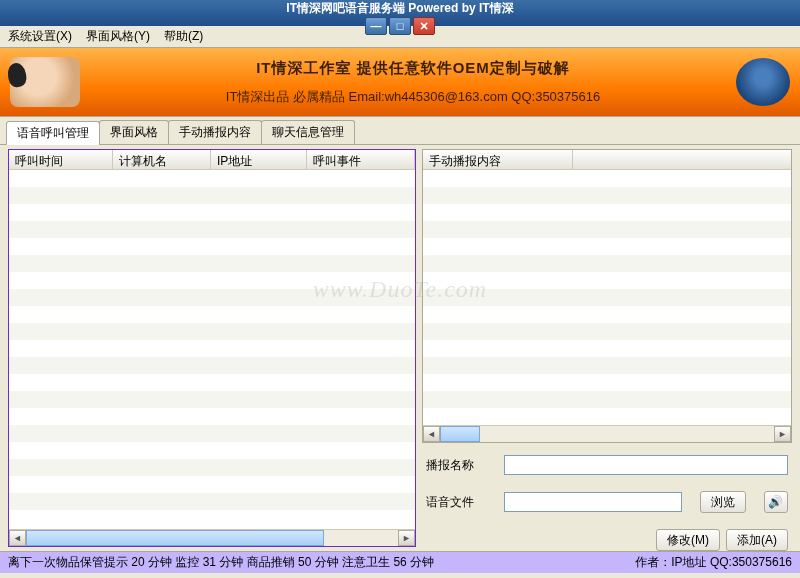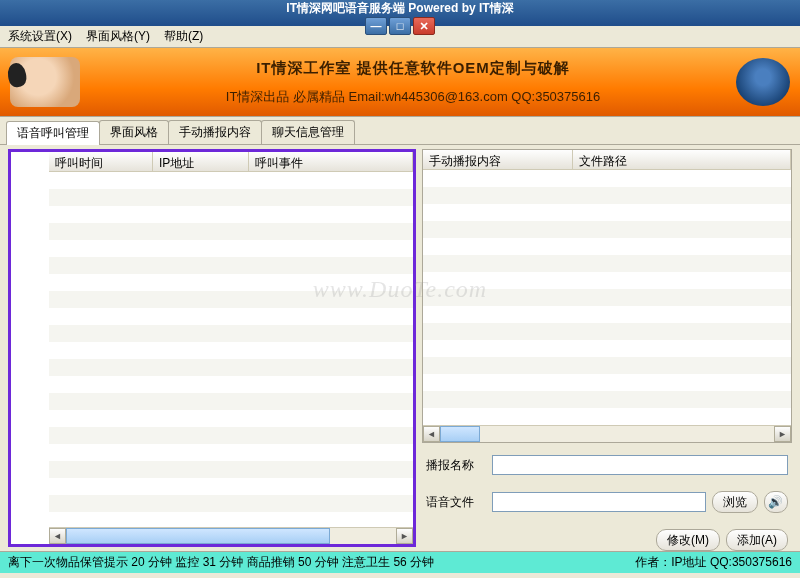--- a/index.html
+++ b/index.html
@@ -21,45 +21,45 @@
 .banner .txt { flex:1; text-align:center; color:#3b1f00; }
 .banner .txt .l1 { font-size:15px; font-weight:bold; letter-spacing:1px; }
 .banner .txt .l2 { font-size:13px; margin-top:10px; }
 .banner .mouse { width:54px; height:48px; background: radial-gradient(ellipse at 50% 40%, #4a7fbf 20%, #123a6a 80%); border-radius: 50%; }
 
 .tabrow { height: 28px; display:flex; align-items:center; padding: 2px 6px 0 6px; background:#ece9d8; border-bottom:1px solid #aca899; gap:0; }
 .tab { padding: 3px 10px; background:#ece9d8; border:1px solid #aca899; border-bottom:none; border-top-left-radius:3px; border-top-right-radius:3px; margin-right:-1px; cursor:pointer; position:relative; }
 .tab.active { background:#fff; z-index:2; top:1px; }
 
 .content { display:flex; height: 406px; background:#ece9d8; padding: 4px 8px 4px 8px; gap:6px; }
-.leftpane { width: 408px; display:flex; flex-direction:column; border:3px solid #6d28d9; background:#fff;padding-left:38px; }
+.leftpane { width: 408px; display:flex; flex-direction:column; border:1px solid #6d28d9; background:#fff; }
 .rightpane { flex:1; display:flex; flex-direction:column; }
 
 .colhdr { display:flex; height:20px; background: linear-gradient(#fefefe,#e6e3da); border-bottom:1px solid #cfcab5; }
 .colhdr .col { border-right:1px solid #cfcab5; padding: 3px 6px; overflow:hidden; white-space:nowrap; }
 .listbody { flex:1; overflow:auto; background:#fff; }
 .listbody .stripe { height:17px; }
 .listbody .stripe:nth-child(even){ background:#f5f5f0; }
 
 .hscroll { height:17px; background:#ece9d8; border-top:1px solid #cfcab5; display:flex; }
 .hscroll .arrow { width:17px; background:linear-gradient(#fdfdfd,#d8d5c8); border:1px solid #b0ac98; display:flex;align-items:center;justify-content:center;font-size:9px;color:#555;cursor:pointer; }
 .hscroll .track { flex:1; background:#f0ede0; position:relative; }
 .hscroll .thumb { position:absolute; left:0; top:0; height:100%; background:linear-gradient(#cfe6ff,#a8cff5); border:1px solid #7ba9d4; }
 
 .rightlist { flex:1; border:1px solid #aca899; background:#a16207; display:flex; flex-direction:column; }
 
 .form { margin-top:8px; padding: 4px 4px; }
-.formrow { display:flex; align-items:center; gap:6px; margin-bottom:16px; }
+.formrow { display:flex; align-items:center; gap:18px; margin-bottom:16px; }
 .formrow label { width:60px; text-align:left; }
 .formrow input[type=text] { flex:1; height:20px; border:1px solid #7f9db9; padding:0 4px; font-size:12px; }
-.btn { height:22px; padding:0 10px; background:linear-gradient(#fefefe,#e6e3da); border:1px solid #aca899; border-radius:10px; cursor:pointer; font-size:12px; }
+.btn { height:22px; padding:0 10px; background:linear-gradient(#fefefe,#e6e3da); border:1px solid #aca899; border-radius:3px; cursor:pointer; font-size:12px; }
 .iconbtn { width:24px; padding:0; display:flex;align-items:center;justify-content:center; }
 .btnrow { display:flex; justify-content:flex-end; gap:6px; }
 
-.statusbar { height:22px; border-top:1px solid #aca899; background:#5eead4; display:flex; align-items:center; padding:0 8px; gap:8px; font-size:12px; }
+.statusbar { height:22px; border-top:1px solid #aca899; background:#c4b5fd; display:flex; align-items:center; padding:0 8px; gap:8px; font-size:12px; }
 .statusbar .left { flex:1; }
 
 .watermark { position:fixed; left:50%; top:50%; transform:translate(-50%,-50%); font-size:24px; color:rgba(150,150,150,.25); font-style:italic; font-family: Georgia, serif; pointer-events:none; letter-spacing:1px; }
 </style>
 </head>
 <body>
 
 <div class="titlebar">
   <div class="icon"></div>
   <div class="title">IT情深网吧语音服务端  Powered by IT情深</div>
@@ -90,20 +90,21 @@
   <div class="tab">界面风格</div>
   <div class="tab">手动播报内容</div>
   <div class="tab">聊天信息管理</div>
 </div>
 
 <div class="content">
 
   <div class="leftpane">
     <div class="colhdr">
       <div class="col" style="width:104px">呼叫时间</div>
+      <div class="col" style="width:98px">计算机名</div>
       <div class="col" style="width:96px">IP地址</div>
       <div class="col" style="flex:1">呼叫事件</div>
     </div>
     <div class="listbody">
       <div class="stripe"></div>
         <div class="stripe"></div>
         <div class="stripe"></div>
         <div class="stripe"></div>
         <div class="stripe"></div>
       <div class="stripe"></div>
@@ -129,21 +130,20 @@
           <div class="thumb" style="width:80%"></div>
         </div>
       <div class="arrow">►</div>
     </div>
   </div>
 
   <div class="rightpane">
     <div class="rightlist">
       <div class="colhdr">
         <div class="col" style="width:150px">手动播报内容</div>
-        <div class="col" style="flex:1">文件路径</div>
       </div>
       <div class="listbody">
         <div class="stripe"></div>
           <div class="stripe"></div>
           <div class="stripe"></div>
           <div class="stripe"></div>
           <div class="stripe"></div>
         <div class="stripe"></div>
           <div class="stripe"></div>
           <div class="stripe"></div>

